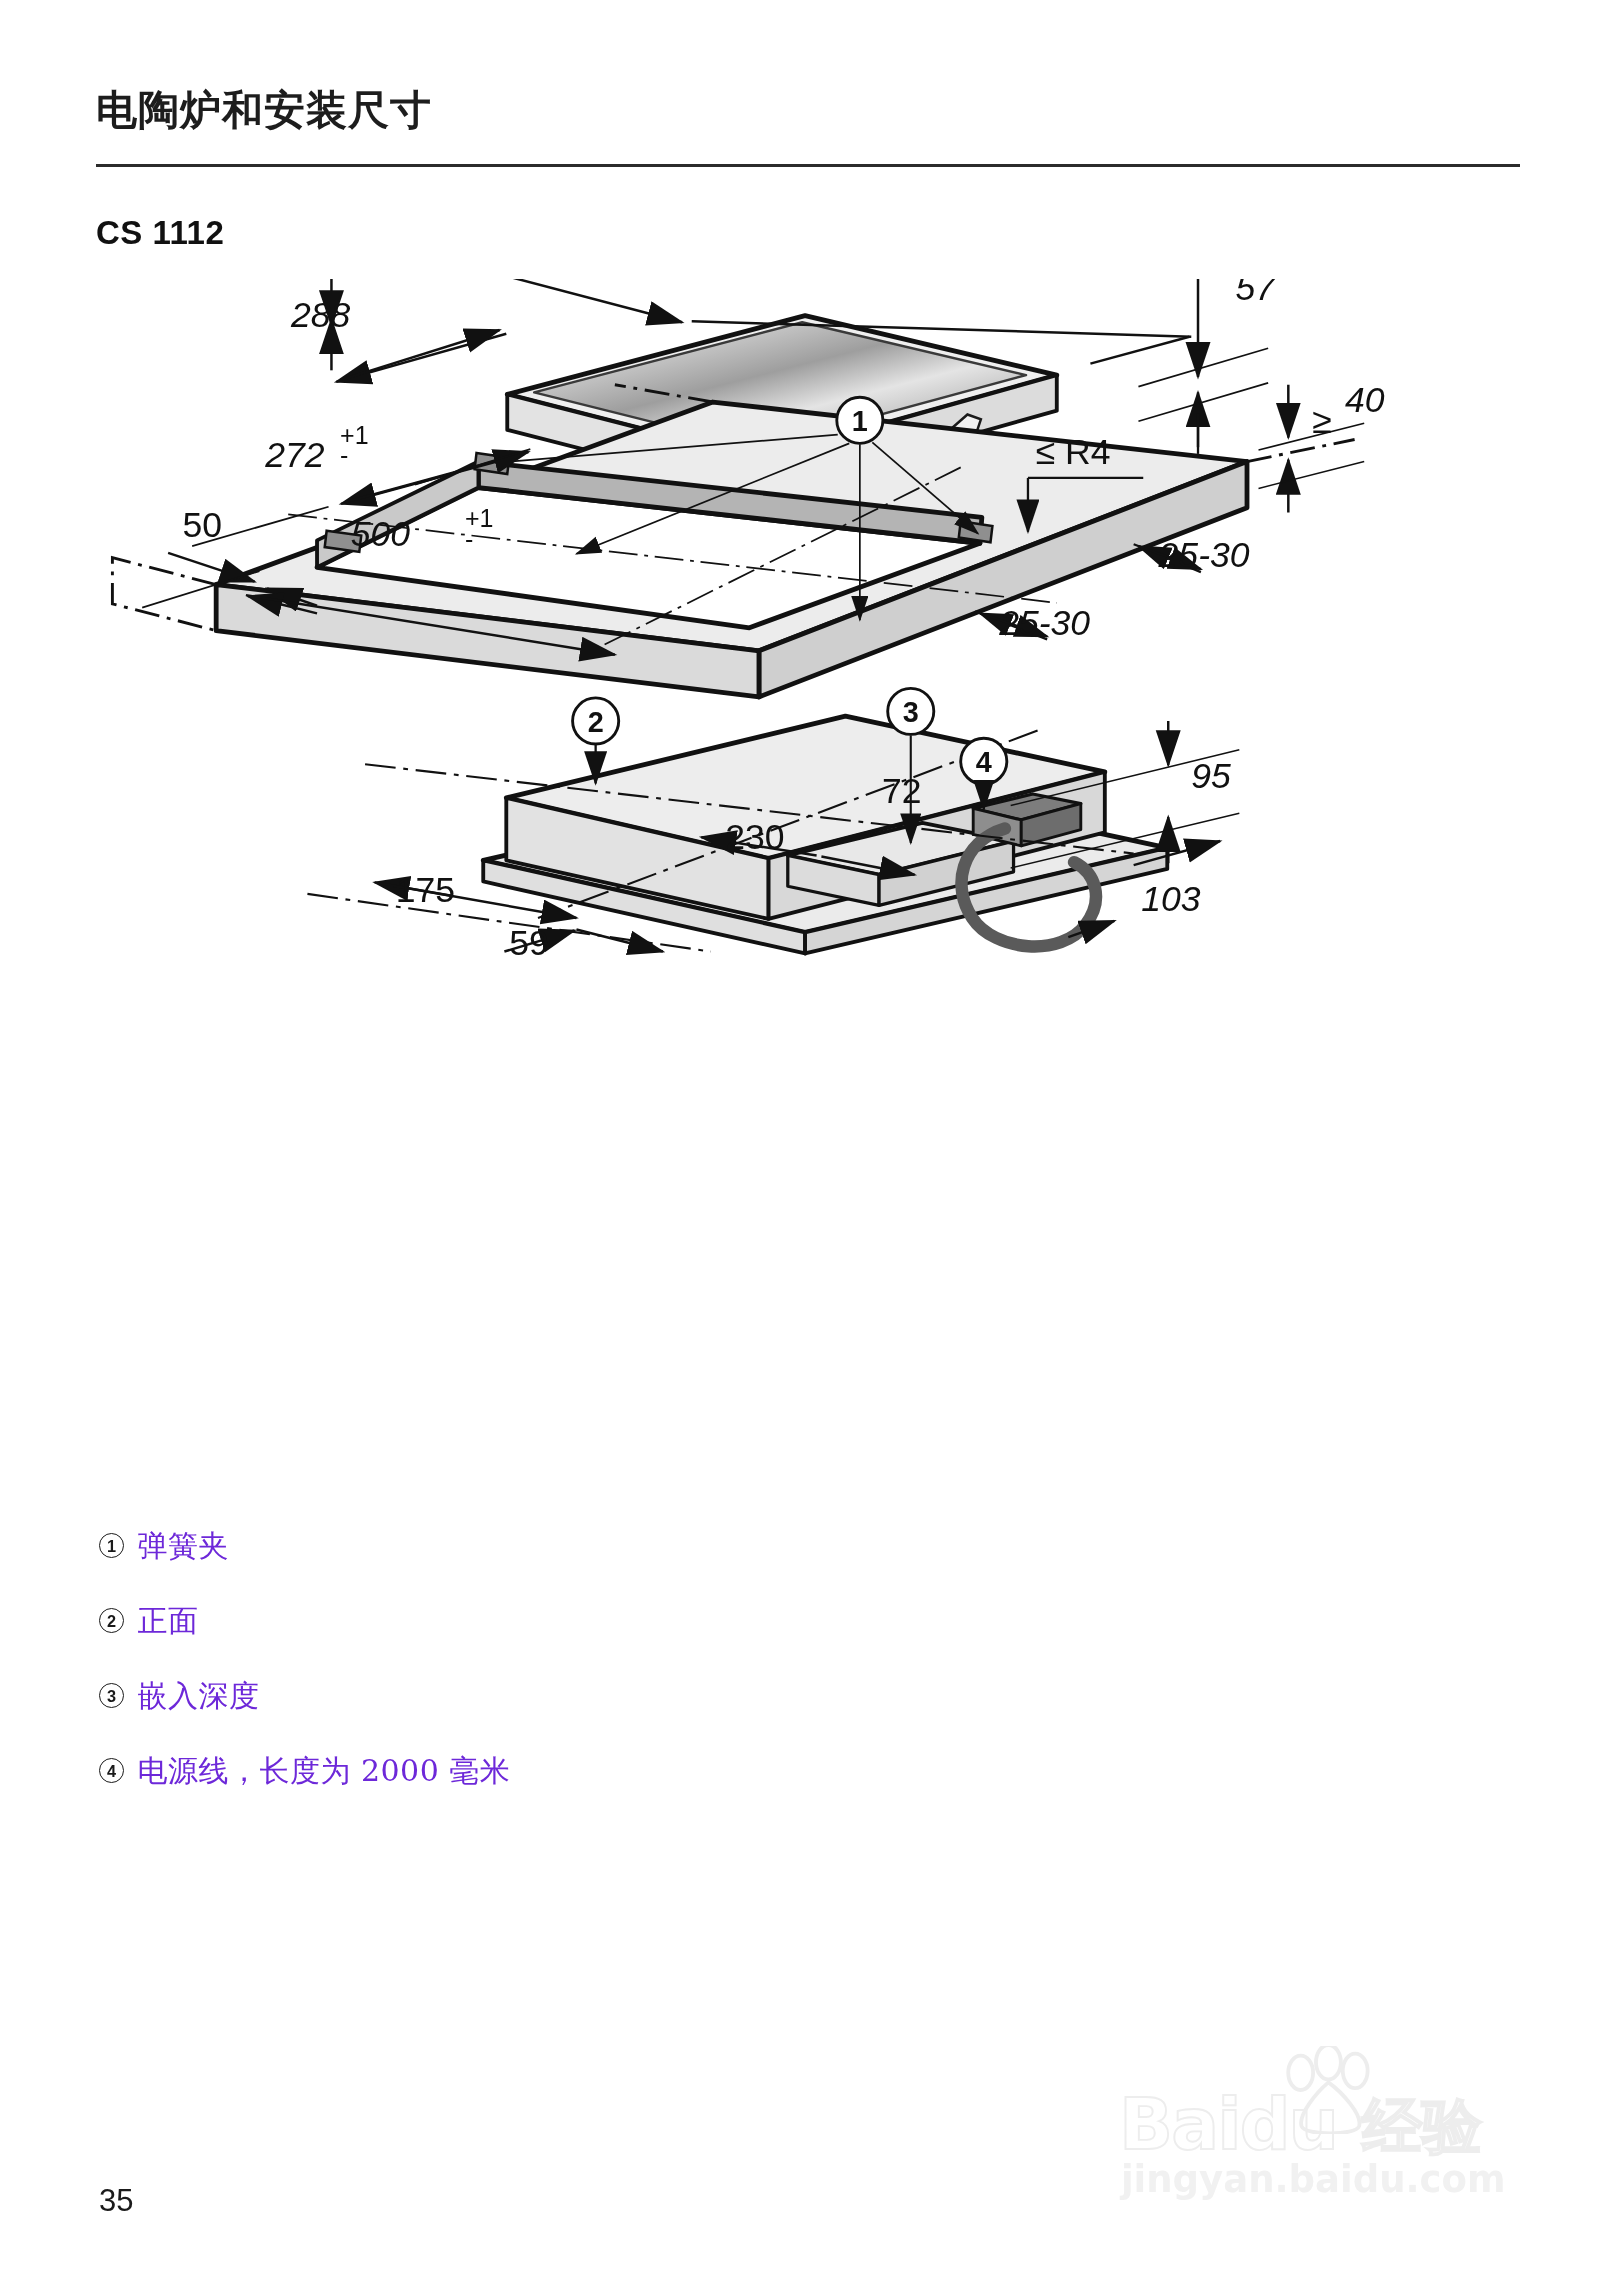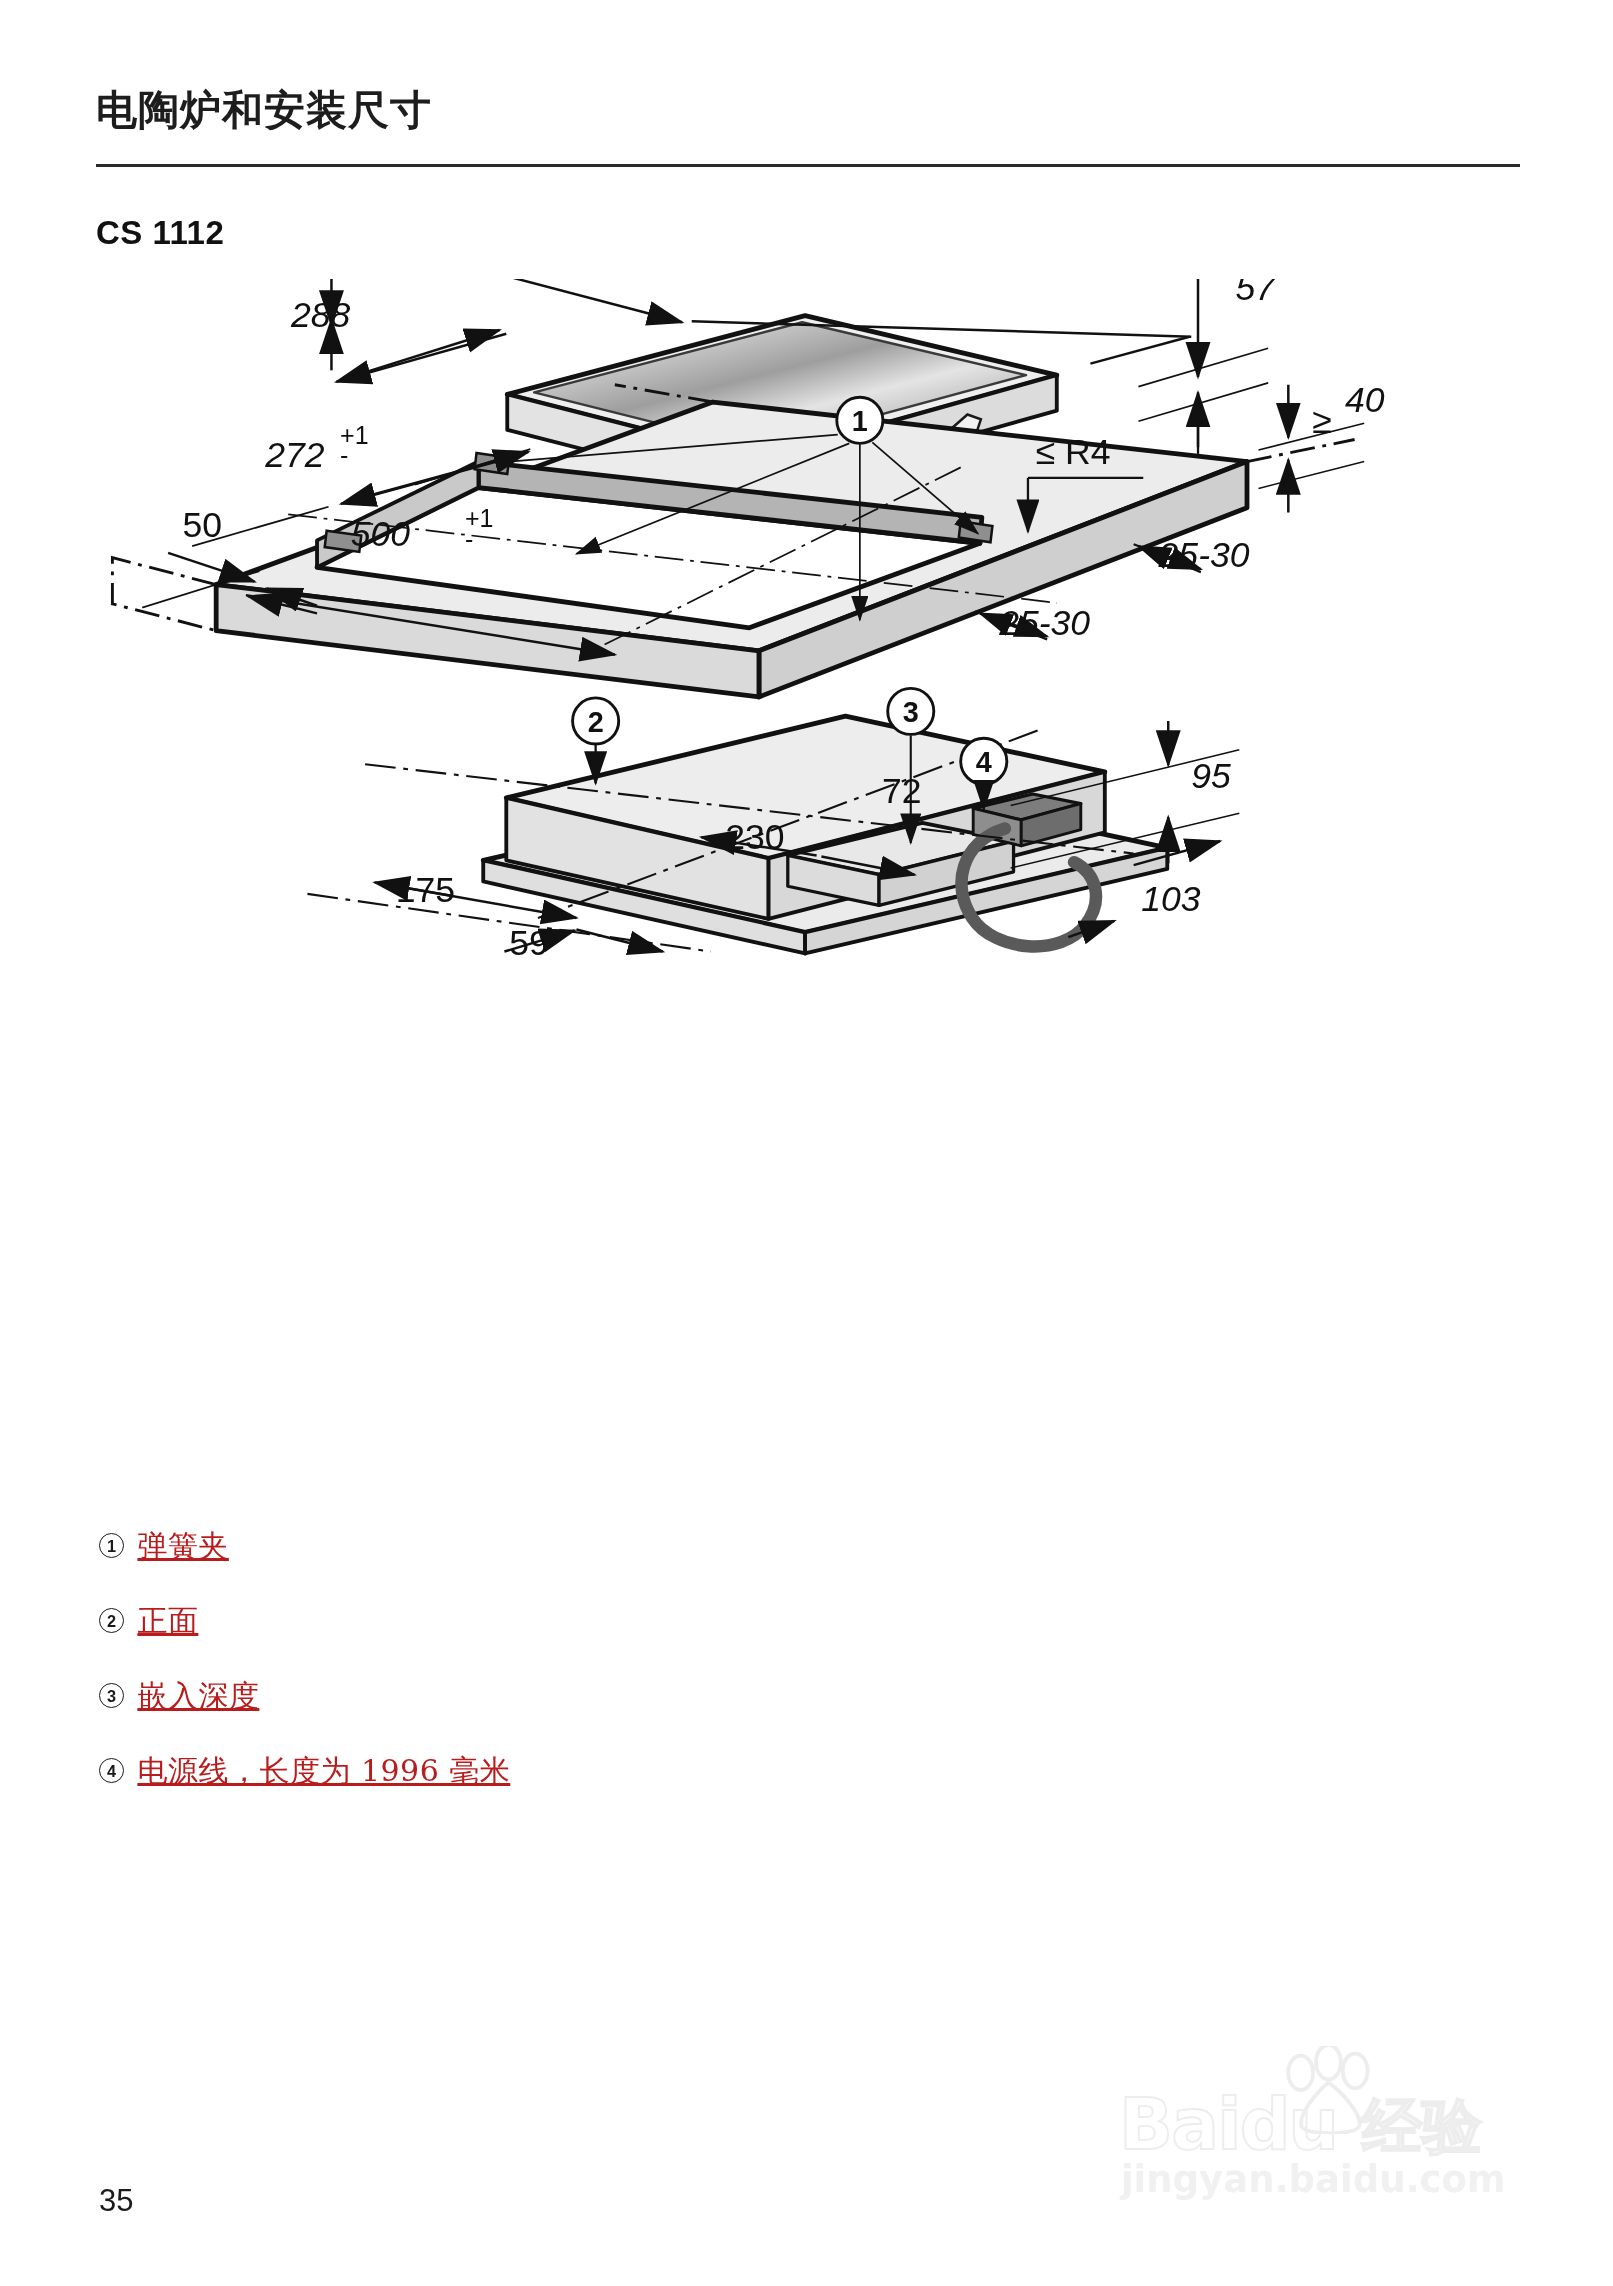--- a/index.html
+++ b/index.html
@@ -84,24 +84,23 @@
     line-height: 25px;
     text-align: center;
     margin-top: 6.7px;
     margin-right: 13.4px;
     box-sizing: border-box;
     font-family: "Liberation Sans", sans-serif;
   }
   .legend-label {
     font-size: 30px;
     line-height: 40px;
-    color: #b91c1c;
+    color: #6d28d9;
     font-family: "DejaVu Serif", "Liberation Serif", serif;
     letter-spacing: 0.5px;
-    text-decoration: underline;
   }
 
   
   #watermark {
     position: absolute;
     left: 1119px;
     top: 2027px;
     width: 413px;
     height: 173px;
     opacity: 1;
@@ -442,21 +441,21 @@
   <div class="legend-row">
     <div class="legend-marker">2</div>
     <div class="legend-label">正面</div>
   </div>
   <div class="legend-row">
     <div class="legend-marker">3</div>
     <div class="legend-label">嵌入深度</div>
   </div>
   <div class="legend-row">
     <div class="legend-marker">4</div>
-    <div class="legend-label">电源线，长度为 1996 毫米</div>
+    <div class="legend-label">电源线，长度为 2000 毫米</div>
   </div>
 </div>
 
 <div id="watermark">
   <div id="watermark-paw">
     <svg width="115" height="88" viewBox="0 0 120 92" xmlns="http://www.w3.org/2000/svg">
       <g fill="none" stroke="#ededed" stroke-width="4">
         <ellipse cx="33" cy="28" rx="13" ry="18"></ellipse>
         <ellipse cx="62" cy="17" rx="13" ry="18"></ellipse>
         <ellipse cx="90" cy="26" rx="13" ry="18"></ellipse>

